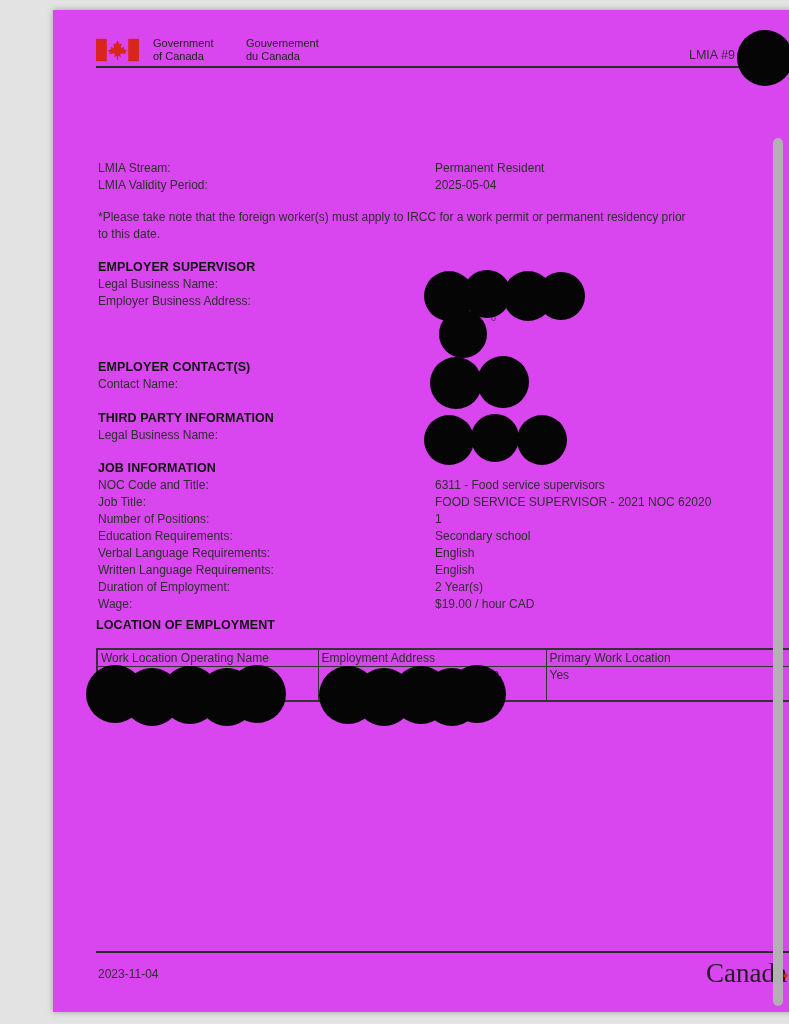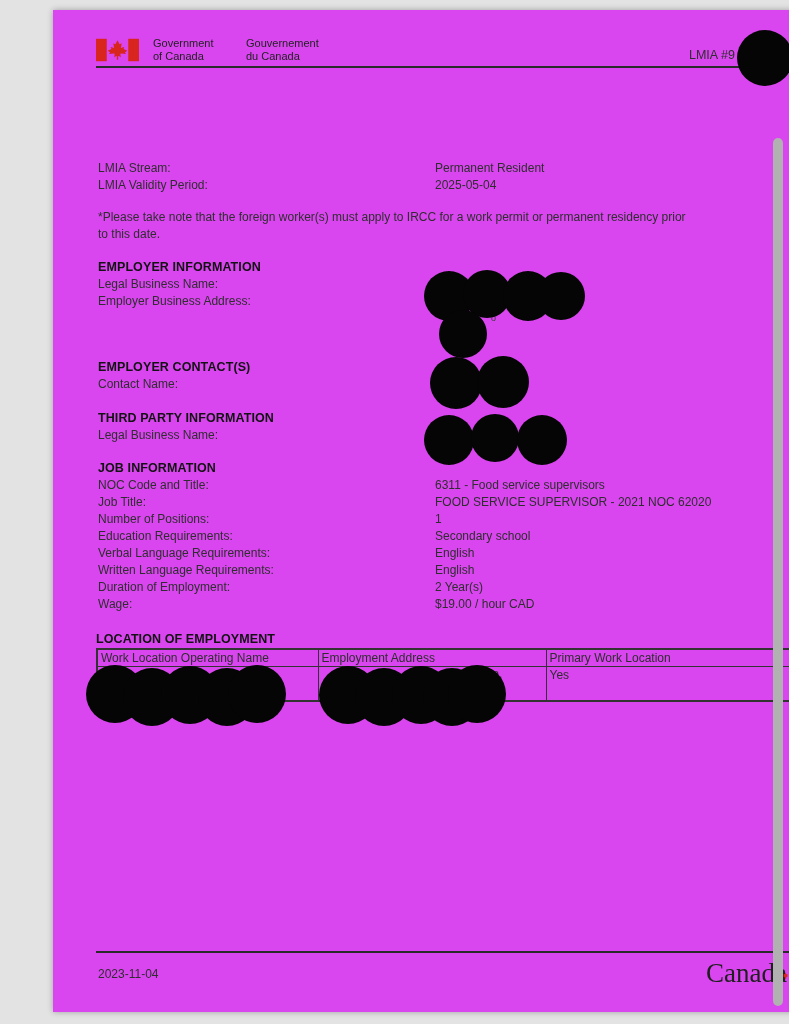--- a/index.html
+++ b/index.html
@@ -72,21 +72,21 @@
 
 
   <span class="abs t12 lbl" style="top:151px;">LMIA Stream:</span>
   <span class="abs t12 val" style="top:151px;">Permanent Resident</span>
   <span class="abs t12 lbl" style="top:168px;">LMIA Validity Period:</span>
   <span class="abs t12 val" style="top:168px;">2025-05-04</span>
 
   <span class="abs t12 lbl" style="top:200px;">*Please take note that the foreign worker(s) must apply to IRCC for a work permit or permanent residency prior</span>
   <span class="abs t12 lbl" style="top:217px;">to this date.</span>
 
-  <span class="abs sec-h lbl" style="top:250px;">EMPLOYER INFORMATION</span>
+  <span class="abs sec-h lbl" style="top:250px;">EMPLOYER SUPERVISOR</span>
   <span class="abs t12 lbl" style="top:267px;">Legal Business Name:</span>
   <span class="abs t12 lbl" style="top:284px;">Employer Business Address:</span>
   <span class="abs" style="left:438px;top:303px;font-size:9px;color:#3a3a3a;">o</span>
   <div class="dot" style="left:371px;top:261px;width:50px;height:50px;"></div>
   <div class="dot" style="left:410px;top:260px;width:48px;height:48px;"></div>
   <div class="dot" style="left:450px;top:261px;width:50px;height:50px;"></div>
   <div class="dot" style="left:484px;top:262px;width:48px;height:48px;"></div>
   <div class="dot" style="left:386px;top:300px;width:48px;height:48px;"></div>
 
   <span class="abs sec-h lbl" style="top:350px;">EMPLOYER CONTACT(S)</span>
@@ -111,21 +111,21 @@
   <span class="abs t12 val" style="top:519px;">Secondary school</span>
   <span class="abs t12 lbl" style="top:536px;">Verbal Language Requirements:</span>
   <span class="abs t12 val" style="top:536px;">English</span>
   <span class="abs t12 lbl" style="top:553px;">Written Language Requirements:</span>
   <span class="abs t12 val" style="top:553px;">English</span>
   <span class="abs t12 lbl" style="top:570px;">Duration of Employment:</span>
   <span class="abs t12 val" style="top:570px;">2 Year(s)</span>
   <span class="abs t12 lbl" style="top:587px;">Wage:</span>
   <span class="abs t12 val" style="top:587px;">$19.00 / hour CAD</span>
 
-  <span class="abs sec-h lbl" style="left:43px;top:622px;">LOCATION OF EMPLOYMENT</span>
+  <span class="abs sec-h lbl" style="left:43px;top:608px;">LOCATION OF EMPLOYMENT</span>
   <table class="loc">
     <colgroup>
         <col style="width:221px">
         <col style="width:228px">
         <col style="width:246px">
       </colgroup>
     <tbody>
         <tr class="hdr">
       <td>Work Location Operating Name</td>
       <td>Employment Address</td>

